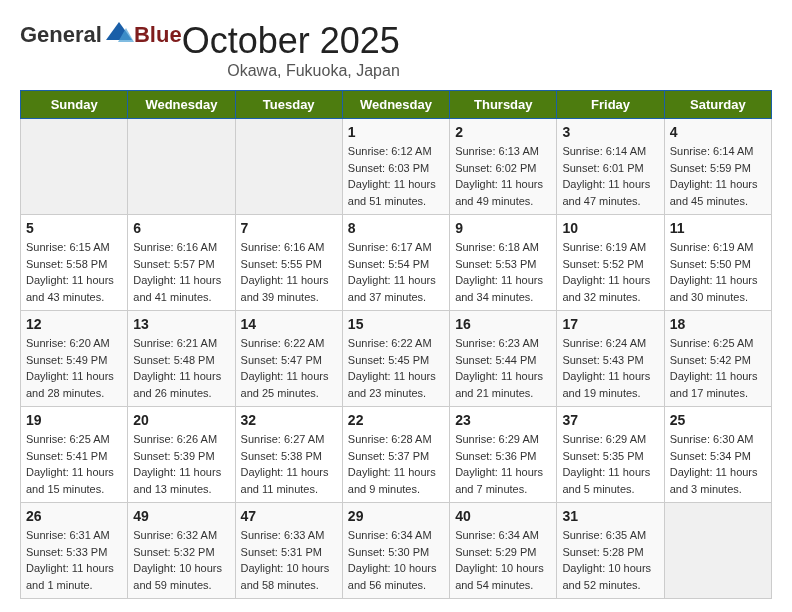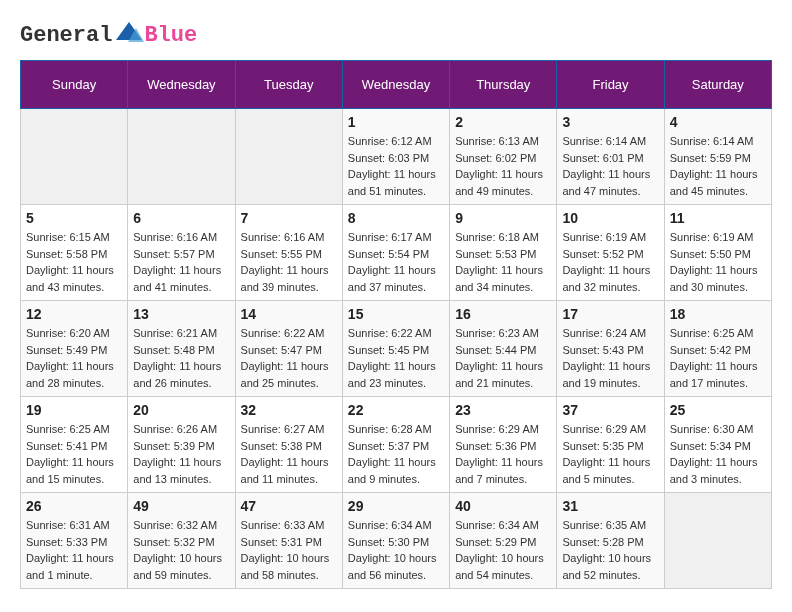--- a/index.html
+++ b/index.html
@@ -8,30 +8,29 @@
       background: #fff;
       width: 792px;
       min-height: 612px;
       padding: 20px;
     }
     .header {
       display: flex;
       justify-content: flex-start;
       align-items: flex-start;
       margin-bottom: 10px;
-      font-family: Liberation Mono, monospace;
     }
     .logo {
       display: flex;
       align-items: center;
       font-size: 22px;
       font-weight: bold;
     }
     .logo-general { color: #333; }
-    .logo-blue { color: #ec4899; }
+    .logo-blue { color: #7f1d1d; }
     .logo-icon {
       width: 30px;
       height: 30px;
       margin-left: 2px;
       margin-right: 0px;
     }
     .title-block {
       text-align: right;
     }
     .month-title {
@@ -42,26 +41,26 @@
     .subtitle {
       font-size: 16px;
       color: #555;
     }
     table {
       width: 100%;
       border-collapse: collapse;
       table-layout: fixed;
     }
     thead tr th {
-      background-color: #701a75;
+      background-color: #4d7c0f;
       color: #fff;
       text-align: center;
-      padding: 16px 4px;
+      padding: 6px 4px;
       font-size: 13px;
-      font-weight: normal;
+      font-weight: bold;
       border: 1px solid #1a5fa8;
     }
     tbody tr td {
       border: 1px solid #ccc;
       vertical-align: top;
       padding: 5px 5px;
       font-size: 11px;
       color: #333;
       height: 90px;
       background: #fff;
@@ -90,20 +89,24 @@
 
 <div class="header">
   <div class="logo">
     <span class="logo-general">General</span>
     <svg class="logo-icon" viewBox="0 0 30 30">
       <polygon points="15,2 28,20 2,20" fill="#1a5fa8"></polygon>
       <polygon points="22,8 30,22 14,22" fill="#4a9fd4" opacity="0.7"></polygon>
     </svg>
     <span class="logo-blue">Blue</span>
   </div>
+  <div class="title-block">
+    <div class="month-title">October 2025</div>
+    <div class="subtitle">Okawa, Fukuoka, Japan</div>
+  </div>
 </div>
 
 <table>
   <thead>
     <tr>
     <th>Sunday</th>
         <th>Wednesday</th>
         <th>Tuesday</th>
         <th>Wednesday</th>
         <th>Thursday</th>

